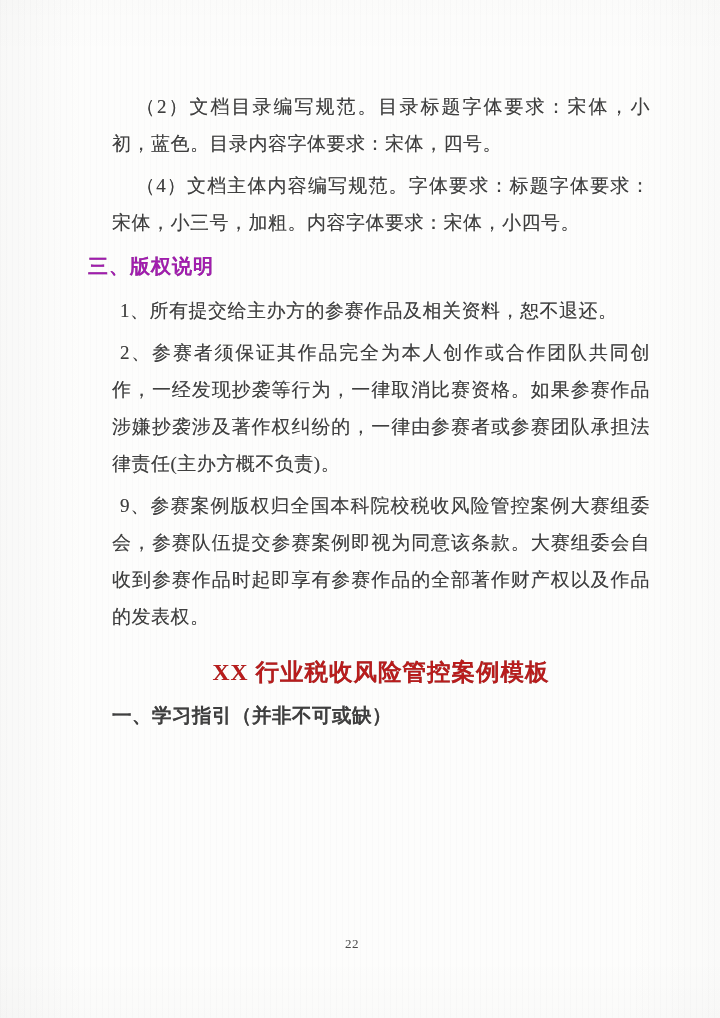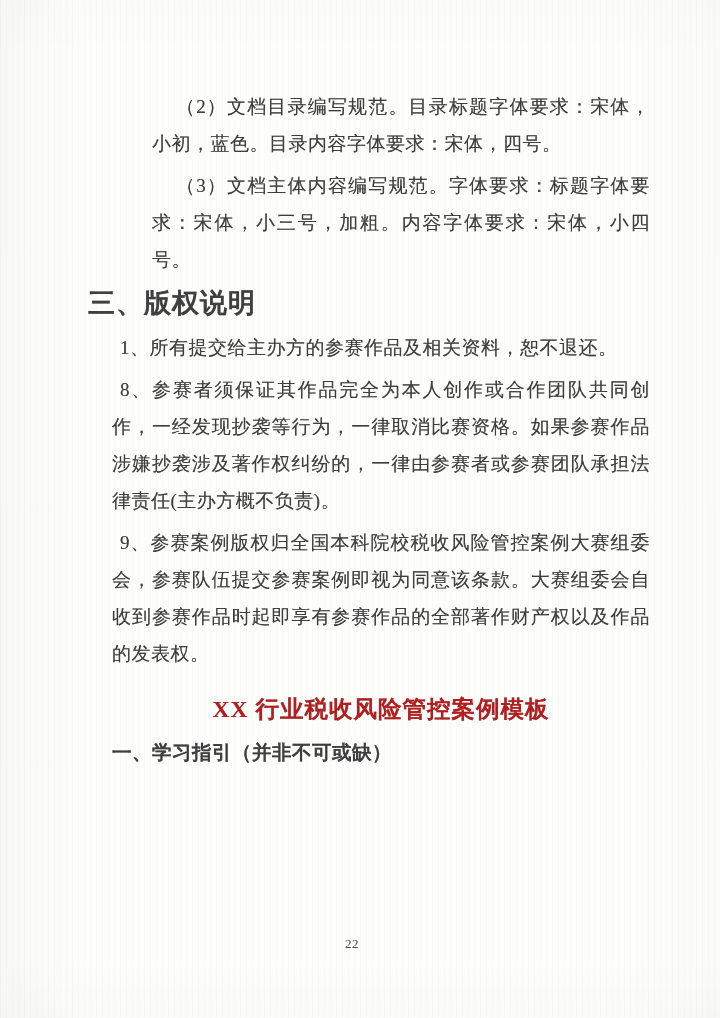--- a/index.html
+++ b/index.html
@@ -27,29 +27,29 @@
     top: 88px;
     width: 538px;
     font-size: 19px;
     line-height: 37px;
     letter-spacing: 0.5px;
     color: #3f3f3f;
     text-align: justify;
     text-shadow: 0 0 0.5px rgba(70,70,70,0.55);
   }
   .p { margin: 0 0 5px 0; }
-  .indent-paren { text-indent: 24px; margin-left: 40px; }   
+  .indent-paren { text-indent: 24px; }   
   .indent-num { text-indent: 20px; }     
   .indent-item { text-indent: 8px; }     
   .section-heading {
     margin: 3px 0 6px -24px;
-    font-size: 27px;
+    font-size: 20px;
     line-height: 40px;
     font-weight: 700;
-    color: #404040;
+    color: #a21caf;
     letter-spacing: 1px;
     text-indent: 0;
   }
   .template-title {
     margin: 16px 0 4px 0;
     font-size: 23.5px;
     line-height: 42px;
     font-weight: 700;
     color: #b91c1c;
     text-align: center;
@@ -76,27 +76,27 @@
 </style>
 </head>
 <body>
 
 <div class="scan-texture"></div>
 
 <main class="content">
 
   <section>
     <p class="p indent-paren">（2）文档目录编写规范。目录标题字体要求：宋体，小初，蓝色。目录内容字体要求：宋体，四号。</p>
-    <p class="p indent-paren">（3）文档主体内容编写规范。字体要求：标题字体要求：宋体，小三号，加粗。内容字体要求：宋体，小四号。</p>
+    <p class="p indent-paren">（4）文档主体内容编写规范。字体要求：标题字体要求：宋体，小三号，加粗。内容字体要求：宋体，小四号。</p>
   </section>
 
   <section>
     <h2 class="section-heading">三、版权说明</h2>
     <p class="p indent-item">1、所有提交给主办方的参赛作品及相关资料，恕不退还。</p>
-    <p class="p indent-item">8、参赛者须保证其作品完全为本人创作或合作团队共同创作，一经发现抄袭等行为，一律取消比赛资格。如果参赛作品涉嫌抄袭涉及著作权纠纷的，一律由参赛者或参赛团队承担法律责任(主办方概不负责)。</p>
+    <p class="p indent-item">2、参赛者须保证其作品完全为本人创作或合作团队共同创作，一经发现抄袭等行为，一律取消比赛资格。如果参赛作品涉嫌抄袭涉及著作权纠纷的，一律由参赛者或参赛团队承担法律责任(主办方概不负责)。</p>
     <p class="p indent-item">9、参赛案例版权归全国本科院校税收风险管控案例大赛组委会，参赛队伍提交参赛案例即视为同意该条款。大赛组委会自收到参赛作品时起即享有参赛作品的全部著作财产权以及作品的发表权。</p>
   </section>
 
   <section>
     <h1 class="template-title">XX 行业税收风险管控案例模板</h1>
     <h3 class="template-subheading">一、学习指引（并非不可或缺）</h3>
   </section>
 
 </main>
 

